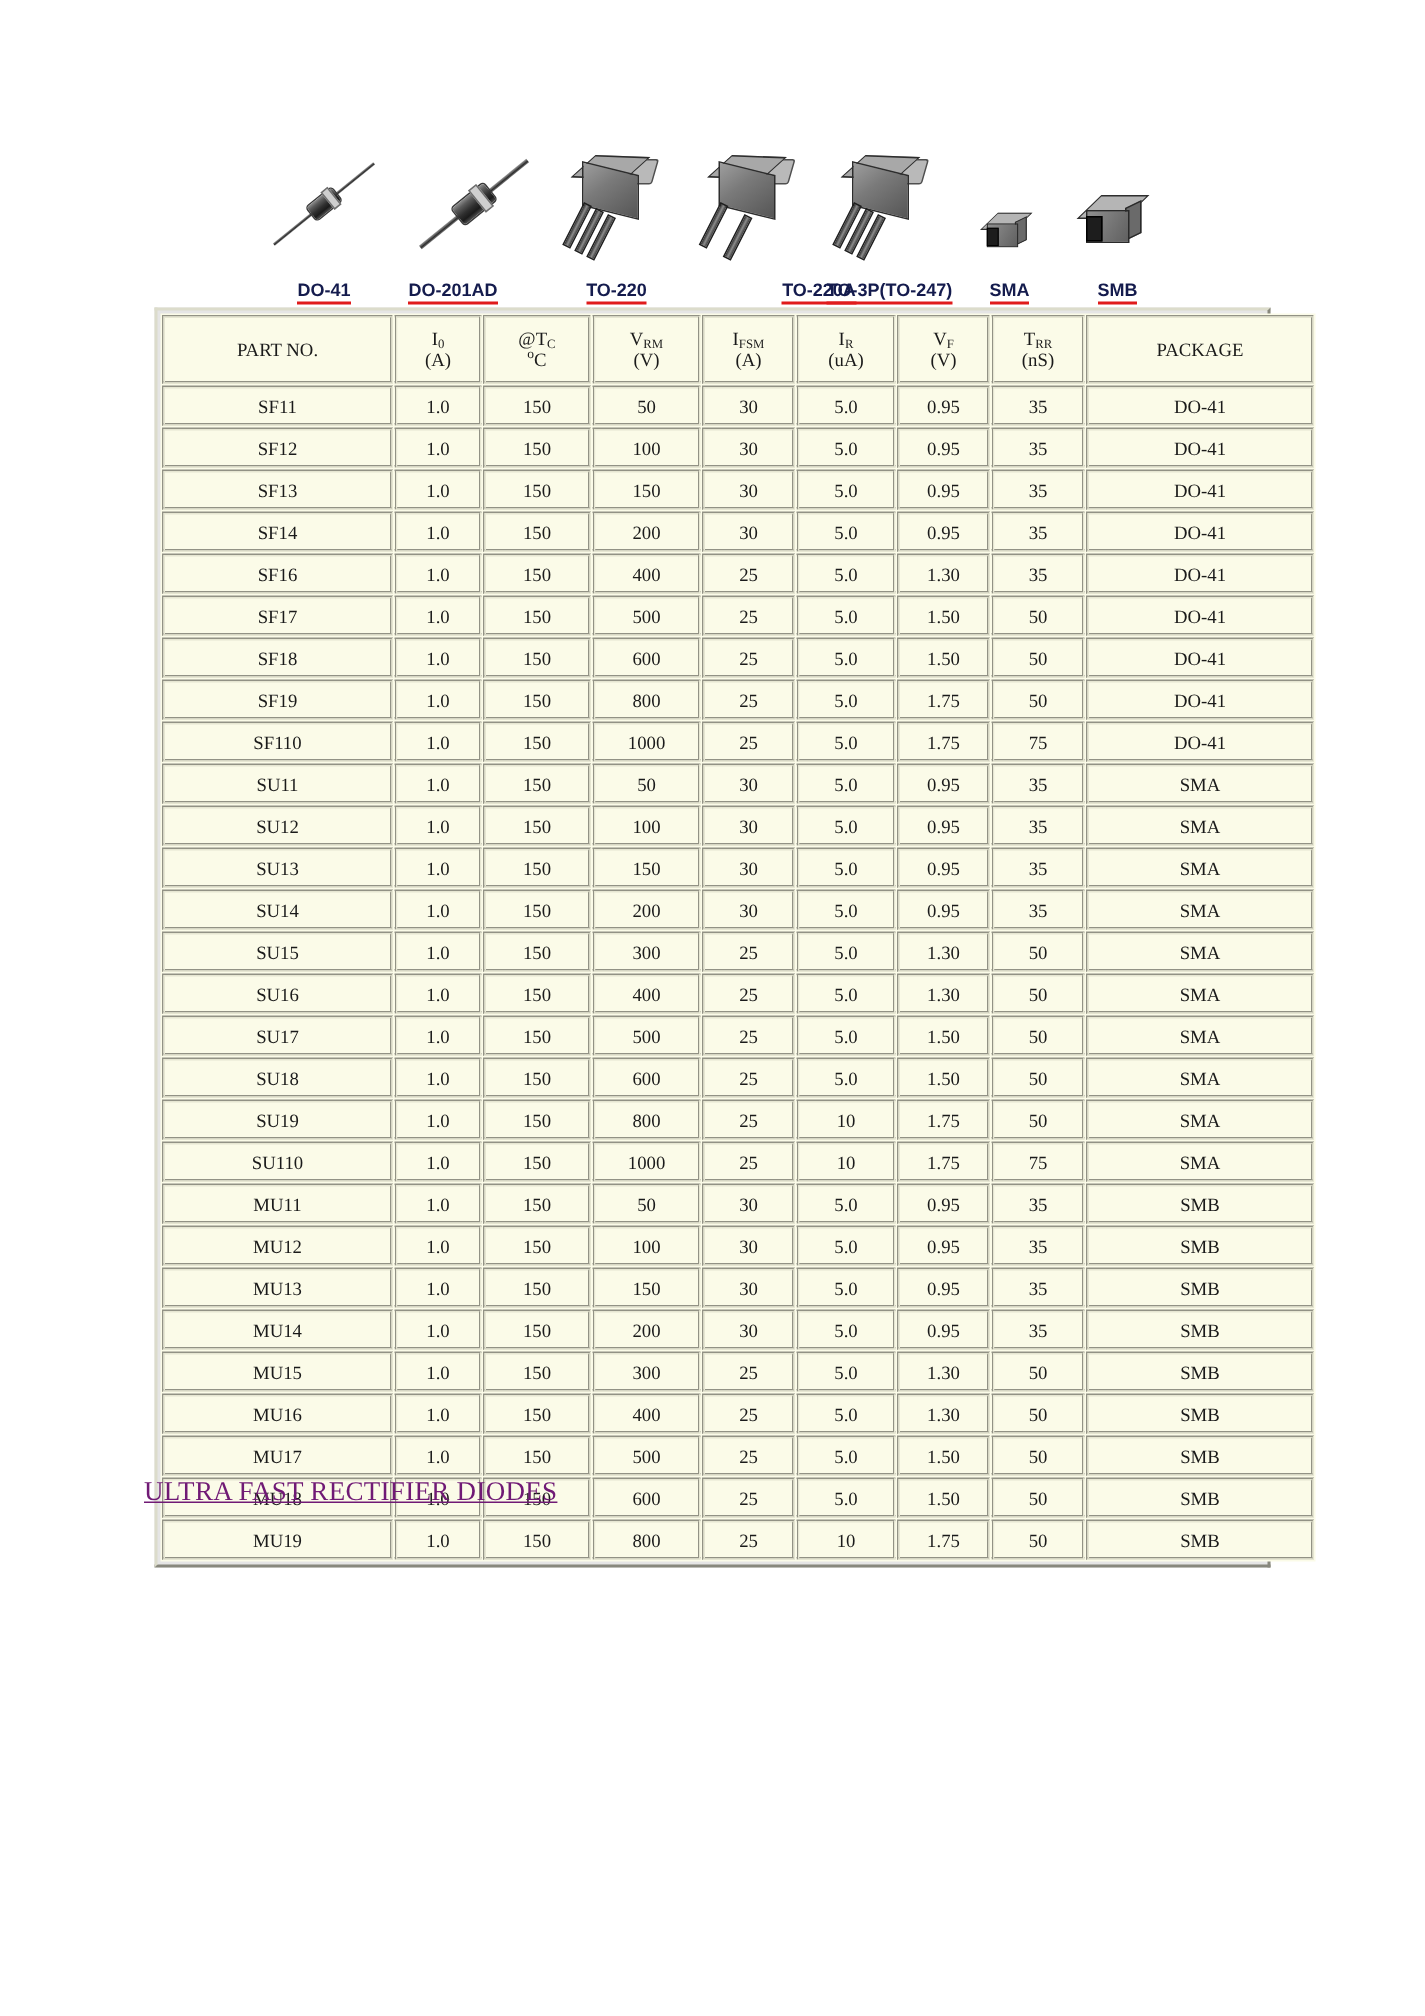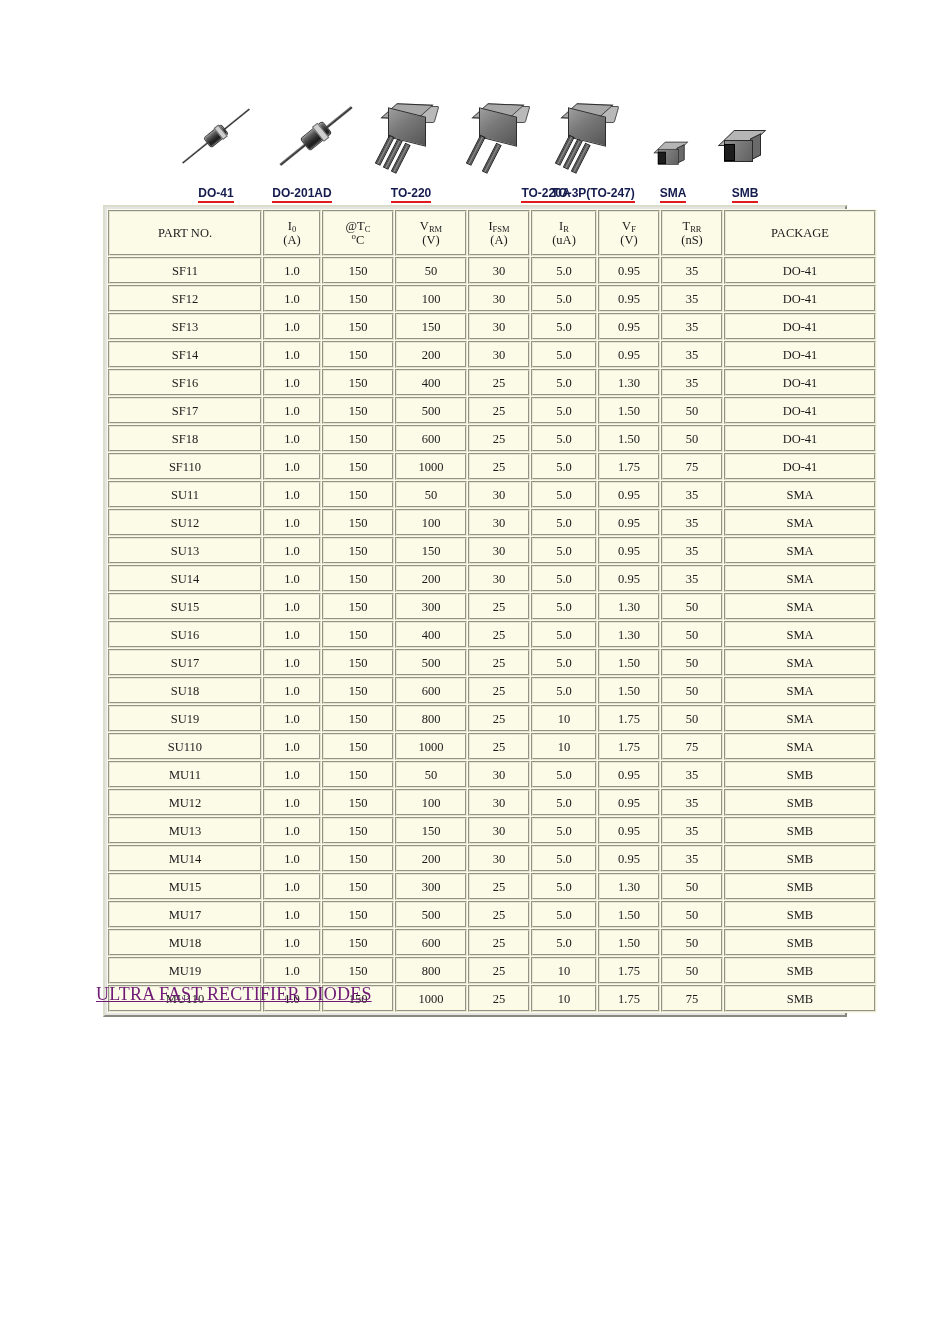--- a/index.html
+++ b/index.html
@@ -502,20 +502,31 @@
           <td>1.0</td>
           <td>150</td>
           <td>600</td>
           <td>25</td>
           <td>5.0</td>
           <td>1.50</td>
           <td>50</td>
           <td>DO-41</td>
         </tr>
         <tr>
+          <td>SF19</td>
+          <td>1.0</td>
+          <td>150</td>
+          <td>800</td>
+          <td>25</td>
+          <td>5.0</td>
+          <td>1.75</td>
+          <td>50</td>
+          <td>DO-41</td>
+        </tr>
+        <tr>
           <td>SF110</td>
           <td>1.0</td>
           <td>150</td>
           <td>1000</td>
           <td>25</td>
           <td>5.0</td>
           <td>1.75</td>
           <td>75</td>
           <td>DO-41</td>
         </tr>
@@ -678,20 +689,31 @@
           <td>1.0</td>
           <td>150</td>
           <td>300</td>
           <td>25</td>
           <td>5.0</td>
           <td>1.30</td>
           <td>50</td>
           <td>SMB</td>
         </tr>
         <tr>
+          <td>MU16</td>
+          <td>1.0</td>
+          <td>150</td>
+          <td>400</td>
+          <td>25</td>
+          <td>5.0</td>
+          <td>1.30</td>
+          <td>50</td>
+          <td>SMB</td>
+        </tr>
+        <tr>
           <td>MU17</td>
           <td>1.0</td>
           <td>150</td>
           <td>500</td>
           <td>25</td>
           <td>5.0</td>
           <td>1.50</td>
           <td>50</td>
           <td>SMB</td>
         </tr>
@@ -708,30 +730,19 @@
         </tr>
         <tr>
           <td>MU19</td>
           <td>1.0</td>
           <td>150</td>
           <td>800</td>
           <td>25</td>
           <td>10</td>
           <td>1.75</td>
           <td>50</td>
-          <td>SMB</td>
-        </tr>
-        <tr>
-          <td>MU110</td>
-          <td>1.0</td>
-          <td>150</td>
-          <td>1000</td>
-          <td>25</td>
-          <td>10</td>
-          <td>1.75</td>
-          <td>75</td>
           <td>SMB</td>
         </tr>
       </tbody>
   </table>
 </div>
 
 <a id="footer-link" href="#">ULTRA FAST RECTIFIER DIODES</a>
 
 </body></html>

